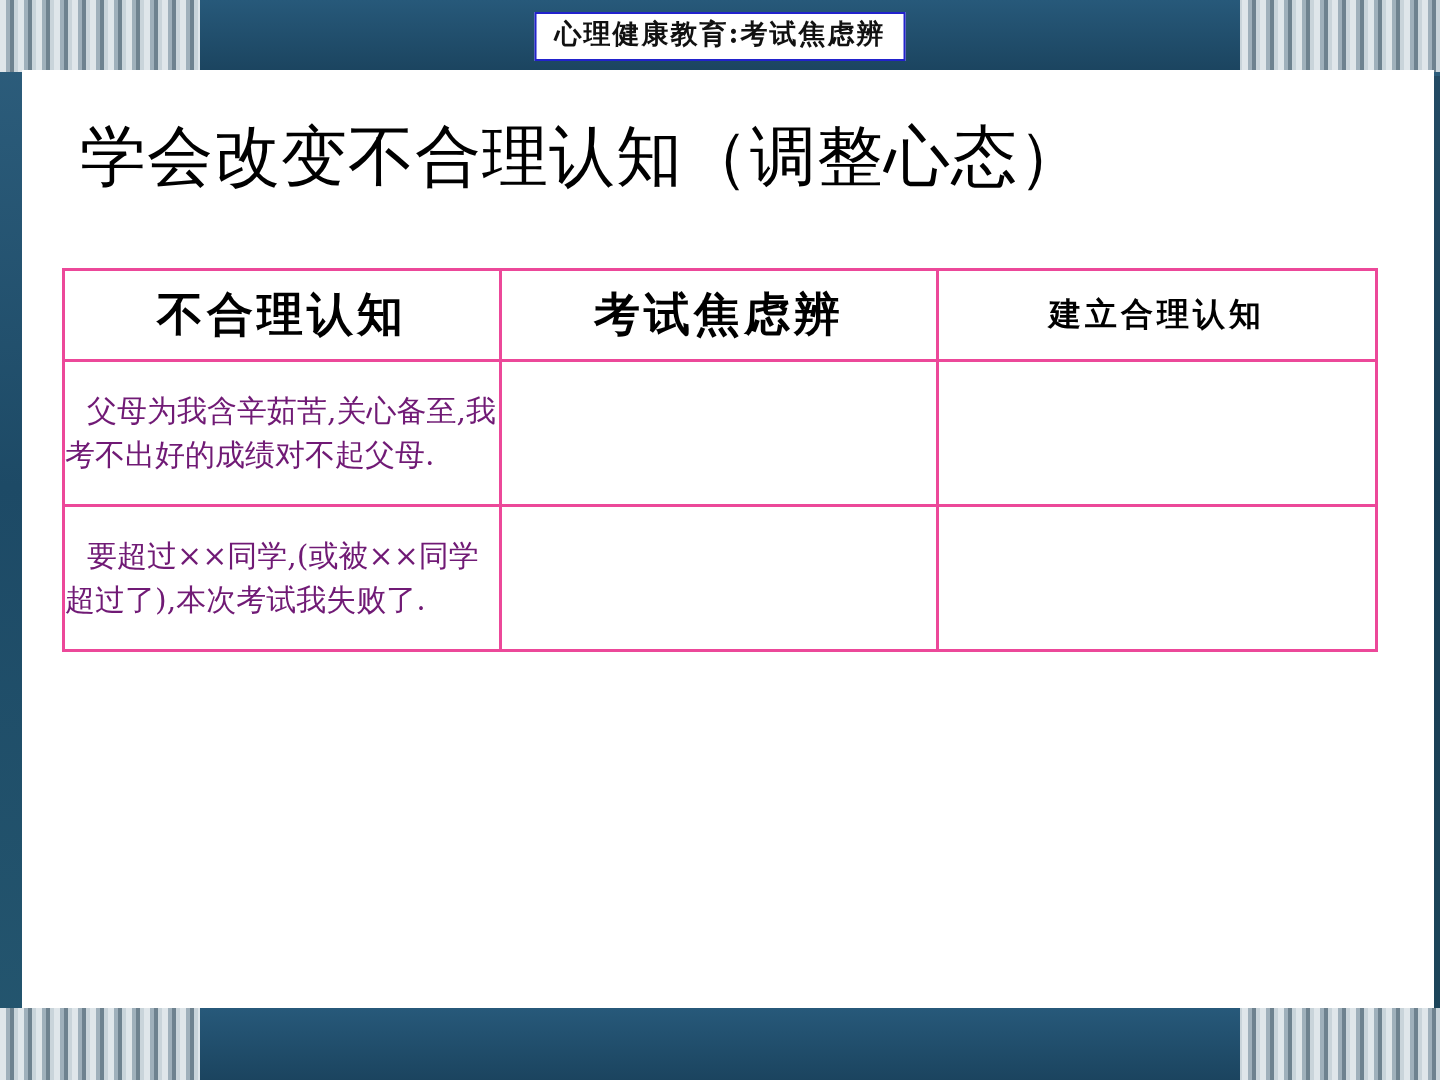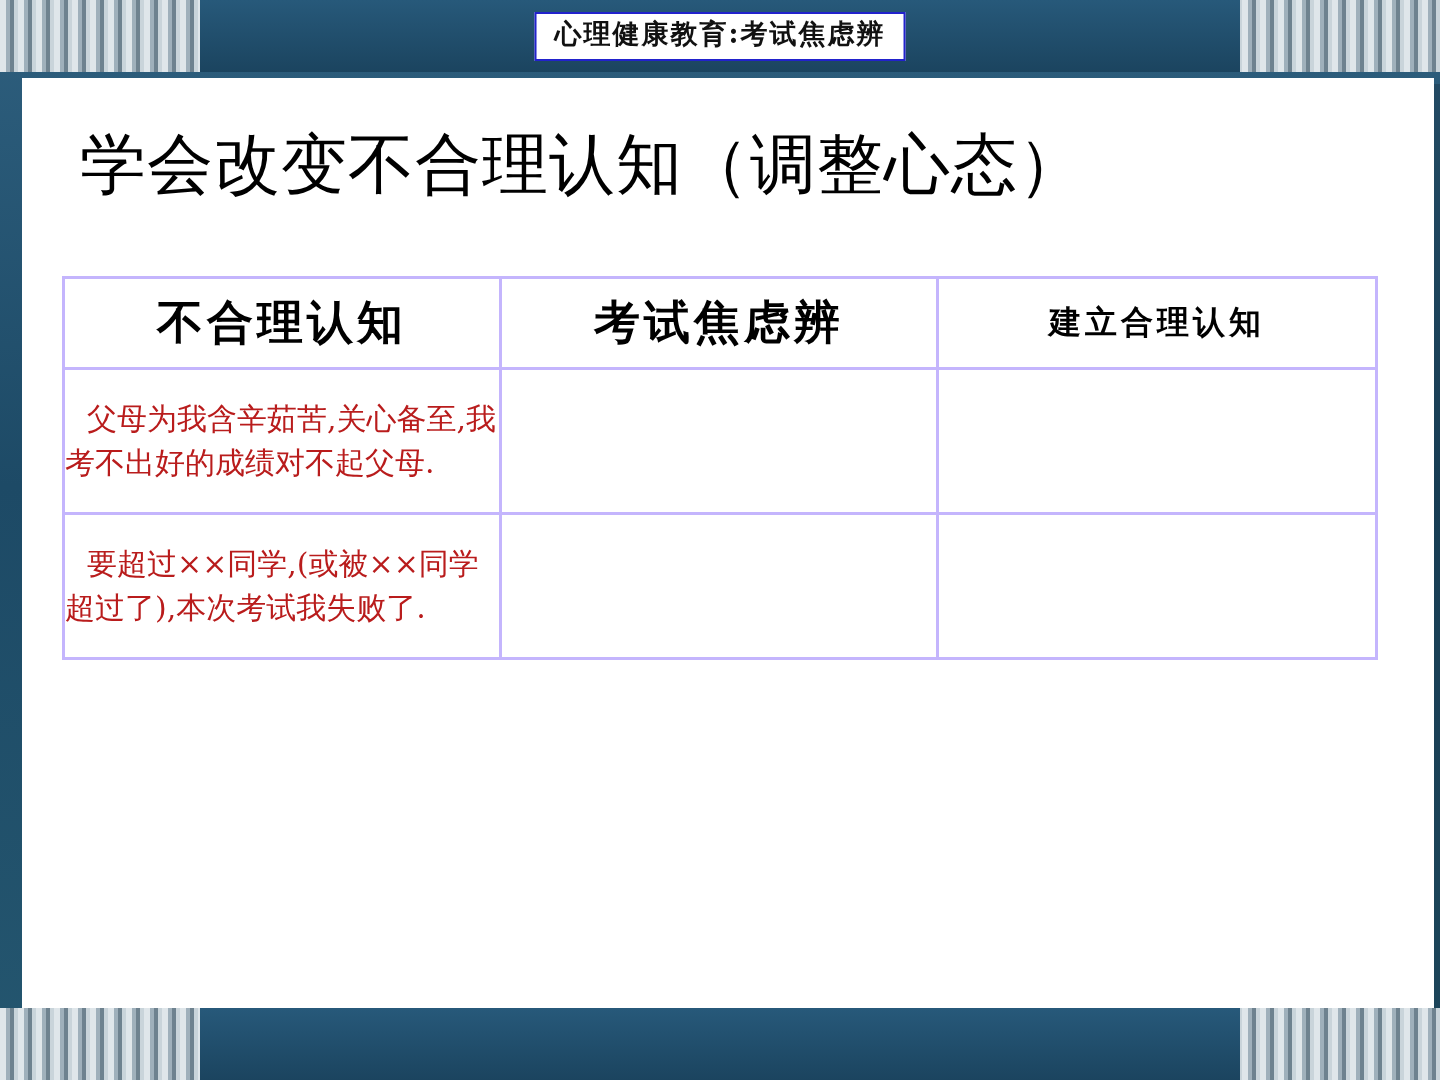--- a/index.html
+++ b/index.html
@@ -75,21 +75,20 @@
 
   
   .card {
     position: absolute;
     top: 70px;
     left: 22px;
     width: 1412px;
     height: 962px;
     background: #ffffff;
     box-shadow: 6px 6px 0 rgba(0,0,0,0.18);
-    margin-top: 8px;
   }
 
   .slide-title {
     position: absolute;
     top: 42px;
     left: 58px;
     width: 1270px;
     font-family: "DejaVu Sans", "Liberation Sans", sans-serif;
     font-size: 66px;
     font-weight: 500;
@@ -105,21 +104,21 @@
     left: 40px;
     width: 1313px;
   }
   table.cog-table {
     border-collapse: collapse;
     table-layout: fixed;
     width: 1313px;
     background: #ffffff;
   }
   table.cog-table td, table.cog-table th {
-    border: 3px solid #c4b5fd;
+    border: 3px solid #ec4899;
     padding: 0;
     vertical-align: middle;
   }
   col.c1 { width: 437px; }
   col.c2 { width: 437px; }
   col.c3 { width: 439px; }
 
   th.head-cell {
     height: 88px;
     text-align: center;
@@ -131,21 +130,21 @@
   }
   th.head-1 { font-size: 46px; }
   th.head-2 { font-size: 46px; }
   th.head-3 { font-size: 32px; }
 
   td.body-cell {
     height: 142px;
     font-family: "DejaVu Serif", "Liberation Serif", serif;
     font-size: 30px;
     line-height: 1.48;
-    color: #b91c1c;
+    color: #701a75;
     padding: 10px 12px 12px 16px;
     text-indent: 22px;
     vertical-align: middle;
     word-break: break-all;
   }
   td.empty-cell { }
 
   .row-tall { height: 160px; }
 </style>
 </head>

